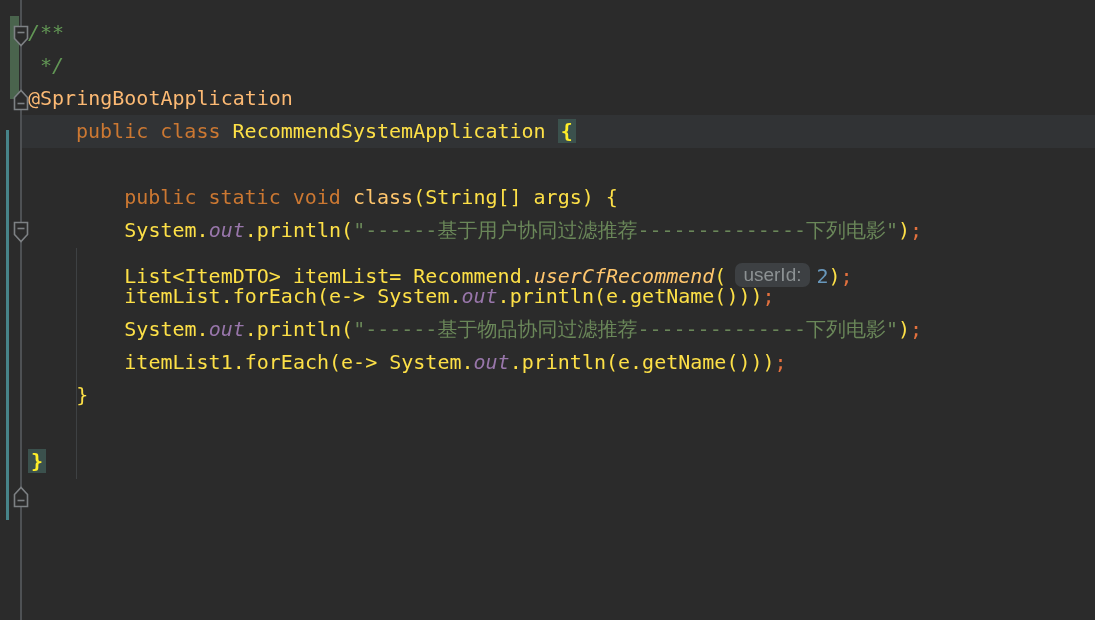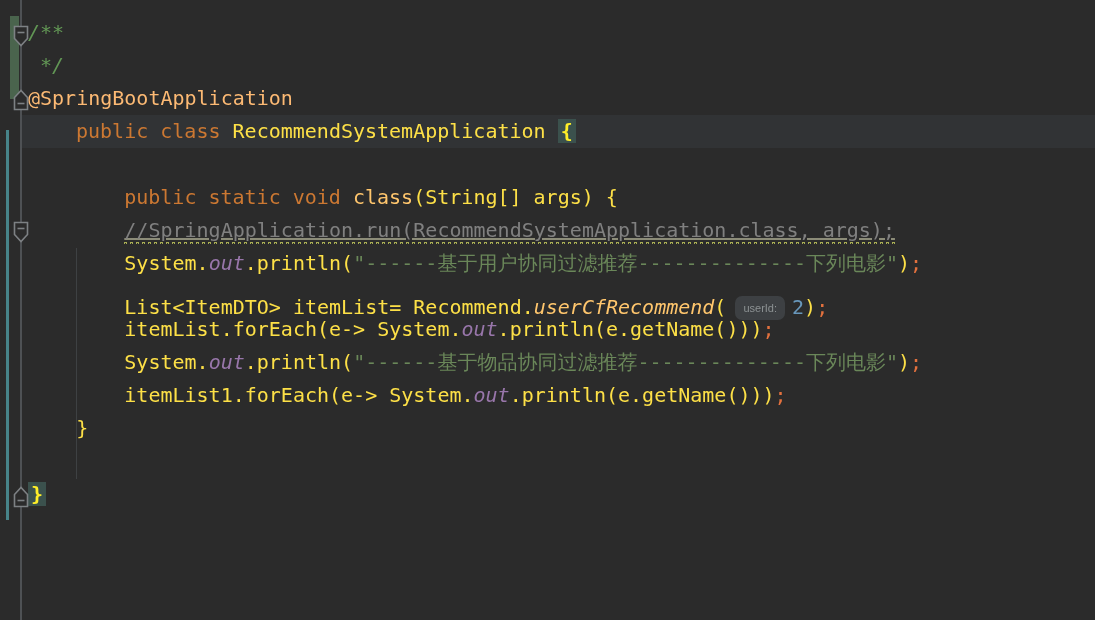--- a/index.html
+++ b/index.html
@@ -31,38 +31,37 @@
     display:inline-block;position:relative;
     text-decoration:underline;text-decoration-color:#8c8c78;
   }
   .tok-wavy::after{
     content:"";position:absolute;left:0;right:0;bottom:2px;height:3px;
     background:
       linear-gradient(135deg,#a8ad54 2px,transparent 0) 0 0/6px 3px repeat-x,
       linear-gradient(-135deg,#a8ad54 2px,transparent 0) 3px 0/6px 3px repeat-x;
   }
   .inlay{
-    display:inline-block;font-family:"Liberation Sans",sans-serif;font-size:11px;
+    display:inline-block;font-family:"Liberation Sans",sans-serif;font-size:19px;
     line-height:22px;color:#8c9193;background:#3d4043;border-radius:7px;
     padding:1px 8px;margin:16px 7px 0 9px;vertical-align:2px;
   }
 </style>
 </head>
 <body>
 
 <div class="screen">
   <div class="gutter-line"></div>
   <div class="code-area">
       <div class="line"><span class="tok-doc">/**</span></div>
       <div class="line"><span class="tok-doc"> */</span></div>
       <div class="line"><span class="tok-ann">@SpringBootApplication</span></div>
       <div class="line caret-line"><span class="tok-kw">public class </span><span class="tok-plain">RecommendSystemApplication </span><span class="tok-bracehl">{</span></div>
       <div class="line"></div>
       <div class="line"><span class="tok-plain">    </span><span class="tok-kw">public static void </span><span class="tok-method">class</span><span class="tok-plain">(String[] args) {</span></div>
-      <div class="line"><span class="tok-plain">        </span><span class="tok-comment tok-wavy">//SpringApplication.run(RecommendSystemApplication.class, args);</span></div>
       <div class="line"><span class="tok-plain">        </span><span class="tok-plain">System.</span><span class="tok-field">out</span><span class="tok-plain">.println(</span><span class="tok-str">"------基于用户协同过滤推荐--------------下列电影"</span><span class="tok-plain">)</span><span class="tok-semi">;</span></div>
       <div class="line"><span class="tok-plain">        </span><span class="tok-plain">List&lt;ItemDTO&gt; itemList= Recommend.</span><span class="tok-staticm">userCfRecommend</span><span class="tok-plain">(</span><span class="inlay">userId:</span><span class="tok-num">2</span><span class="tok-plain">)</span><span class="tok-semi">;</span></div>
       <div class="line"><span class="tok-plain">        </span><span class="tok-plain">itemList.forEach(e-&gt; System.</span><span class="tok-field">out</span><span class="tok-plain">.println(e.getName()))</span><span class="tok-semi">;</span></div>
       <div class="line"><span class="tok-plain">        </span><span class="tok-plain">System.</span><span class="tok-field">out</span><span class="tok-plain">.println(</span><span class="tok-str">"------基于物品协同过滤推荐--------------下列电影"</span><span class="tok-plain">)</span><span class="tok-semi">;</span></div>
       <div class="line"><span class="tok-plain">        </span><span class="tok-plain">itemList1.forEach(e-&gt; System.</span><span class="tok-field">out</span><span class="tok-plain">.println(e.getName()))</span><span class="tok-semi">;</span></div>
       <div class="line"><span class="tok-plain">    }</span></div>
       <div class="line"></div>
       <div class="line"><span class="tok-bracehl">}</span></div>
       <div class="line"></div>
     </div>

